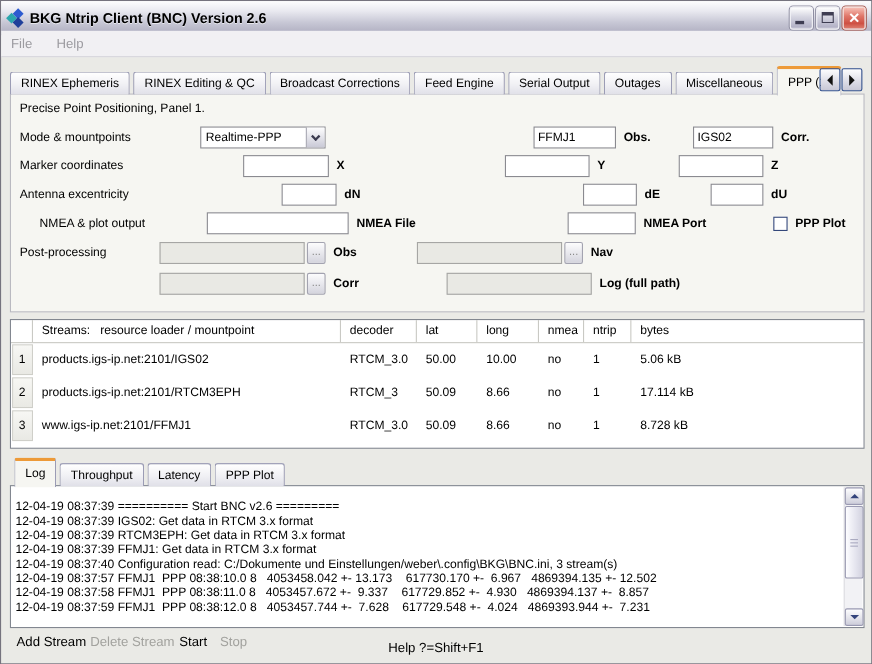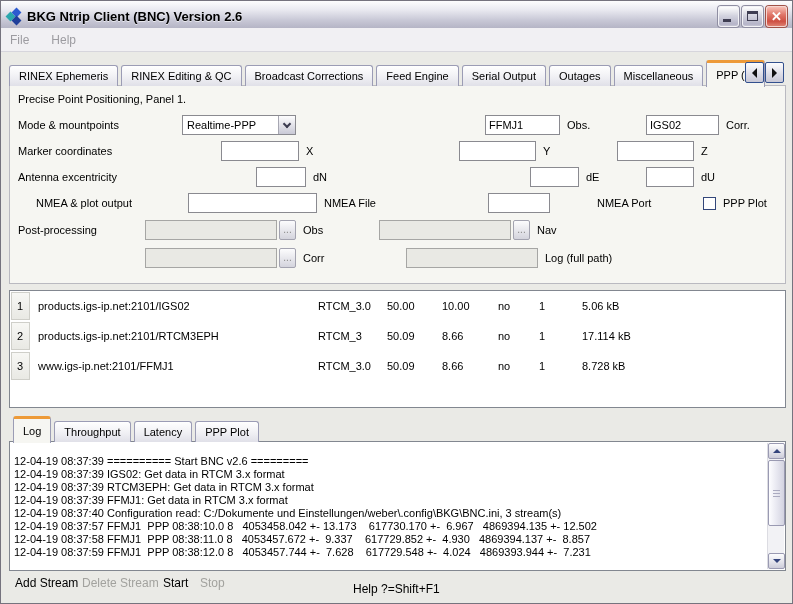--- a/index.html
+++ b/index.html
@@ -66,21 +66,21 @@
   .tri-right{width:0;height:0;border:5px solid transparent;border-left-color:#111;border-right:none;}
   
   .panel{
     position:absolute;left:8px;top:84px;width:777px;height:199px;
     background:#f6f6f2;border:1px solid #b9b9c0;
   }
   .panel-caption{position:absolute;left:8px;top:7px;text-align:center;}
   .prow{position:absolute;left:0;width:100%;height:20px;line-height:20px;}
   .prow .lbl{position:absolute;white-space:nowrap;}
   .fld{position:absolute;display:flex;align-items:center;height:20px;}
-  .fld .flabel{margin-left:7px;white-space:nowrap;}
+  .fld .flabel{margin-left:7px;white-space:nowrap;font-weight:bold;}
   input.txt{
     height:20px;border:1px solid #8a8a90;background:#fff;
     font-family:"Liberation Sans",sans-serif;font-size:11px;padding:1px 3px;
   }
   input.txt:disabled{background:#e9e9e4;border-color:#a6a6a4;color:#777;}
   .combo{
     width:114px;height:20px;border:1px solid #8a8a90;background:#fff;
     display:flex;align-items:center;position:relative;
   }
   .combo .combo-text{padding-left:4px;flex:1;}
@@ -214,21 +214,21 @@
           <span class="combo-text">Realtime-PPP</span>
           <span class="combo-btn">
               <span class="chev-down"></span>
             </span>
         </div>
       </div>
       <div class="fld" style="left:458px;margin-left:17px;">
         <input class="txt" style="width: 75px;" value="FFMJ1">
         <span class="flabel">Obs.</span>
       </div>
-      <div class="fld" style="left:620px;margin-left:16px;">
+      <div class="fld" style="left:620px;">
         <input class="txt" style="width: 73px;" value="IGS02">
         <span class="flabel">Corr.</span>
       </div>
     </div>
 
     <div class="prow" style="top:55px;">
       <span class="lbl" style="left:8px;">Marker coordinates</span>
       <div class="fld" style="left:211px;">
         <input class="txt" style="width: 78px;">
         <span class="flabel">X</span>
@@ -258,21 +258,21 @@
         <span class="flabel">dU</span>
       </div>
     </div>
 
     <div class="prow" style="top:107px;margin-left:18px;">
       <span class="lbl" style="left:8px;">NMEA &amp; plot output</span>
       <div class="fld" style="left:160px;">
         <input class="txt" style="width: 129px;">
         <span class="flabel">NMEA File</span>
       </div>
-      <div class="fld" style="left:460px;gap:40px;">
+      <div class="fld" style="left:488px;">
         <input class="txt" style="width: 62px;">
         <span class="flabel">NMEA Port</span>
       </div>
       <div class="fld" style="left:675px;">
         <span class="checkbox"></span>
         <span class="flabel">PPP Plot</span>
       </div>
     </div>
 
     <div class="prow" style="top:134px;">
@@ -296,20 +296,30 @@
         <span class="flabel">Corr</span>
       </div>
       <div class="fld" style="left:396px;">
         <input class="txt" style="width: 132px;" disabled="">
         <span class="flabel">Log (full path)</span>
       </div>
     </div>
   </div>
 
   <div class="table">
+    <div class="thead">
+      <span class="th c-num"></span>
+      <span class="th c-mount">Streams:   resource loader / mountpoint</span>
+      <span class="th c-dec">decoder</span>
+      <span class="th c-lat">lat</span>
+      <span class="th c-long">long</span>
+      <span class="th c-nmea">nmea</span>
+      <span class="th c-ntrip">ntrip</span>
+      <span class="th c-bytes">bytes</span>
+    </div>
     <div class="trow">
       <span class="td c-num">
           <span class="rownum">1</span>
         </span>
       <span class="td c-mount">products.igs-ip.net:2101/IGS02</span>
       <span class="td c-dec">RTCM_3.0</span>
       <span class="td c-lat">50.00</span>
       <span class="td c-long">10.00</span>
       <span class="td c-nmea">no</span>
       <span class="td c-ntrip">1</span>

